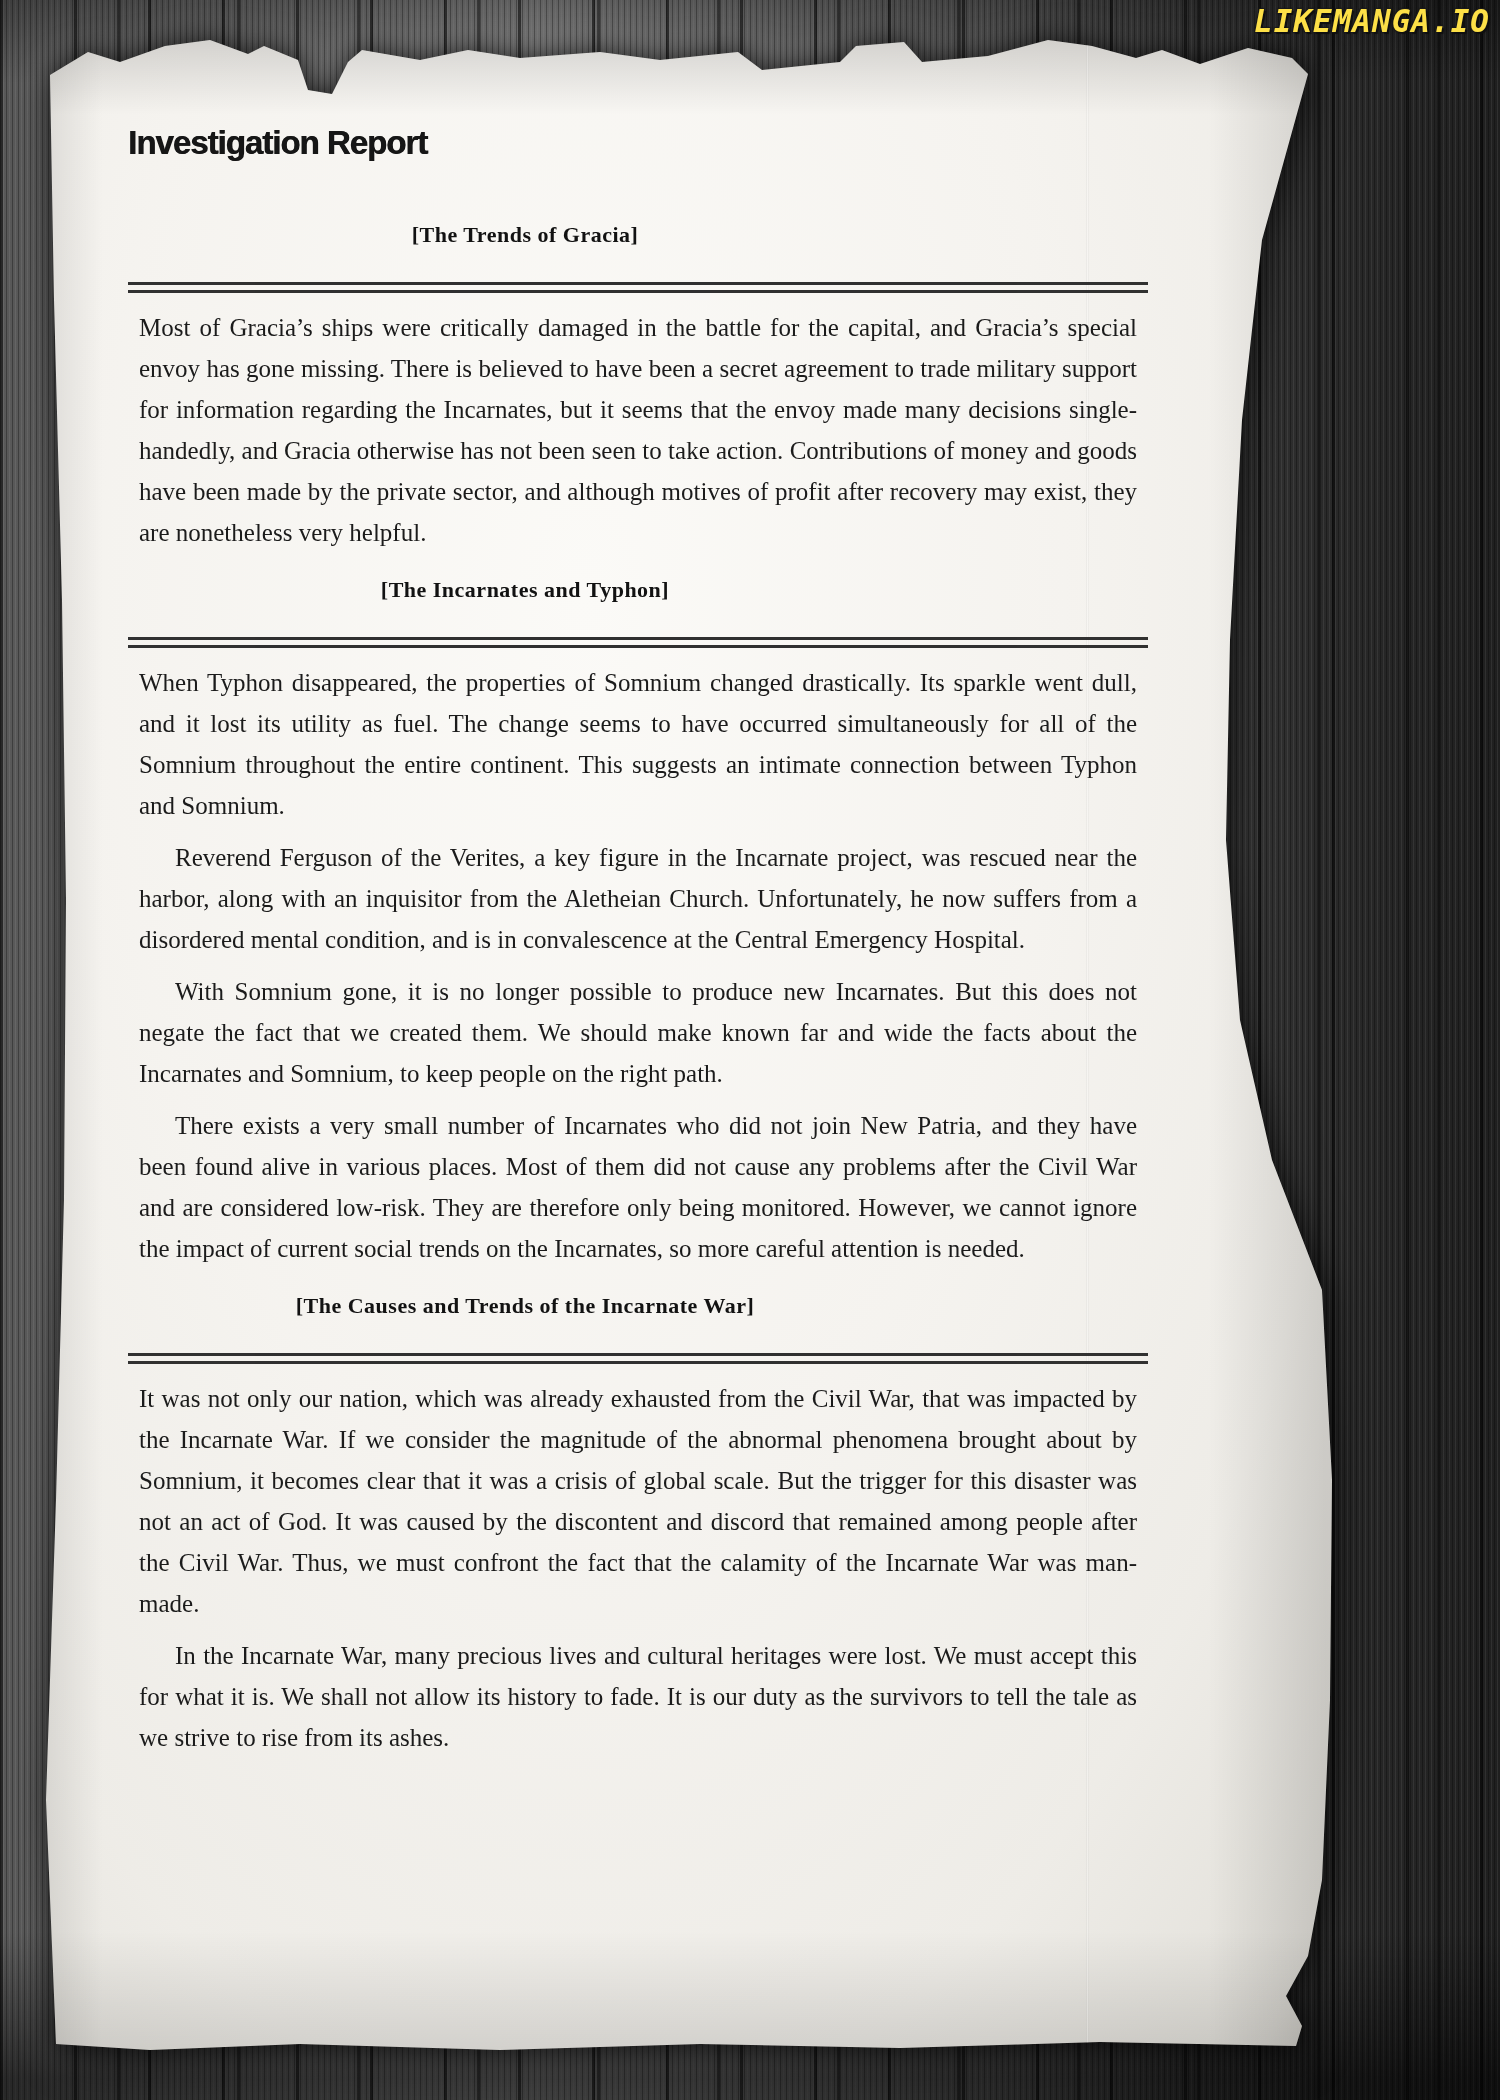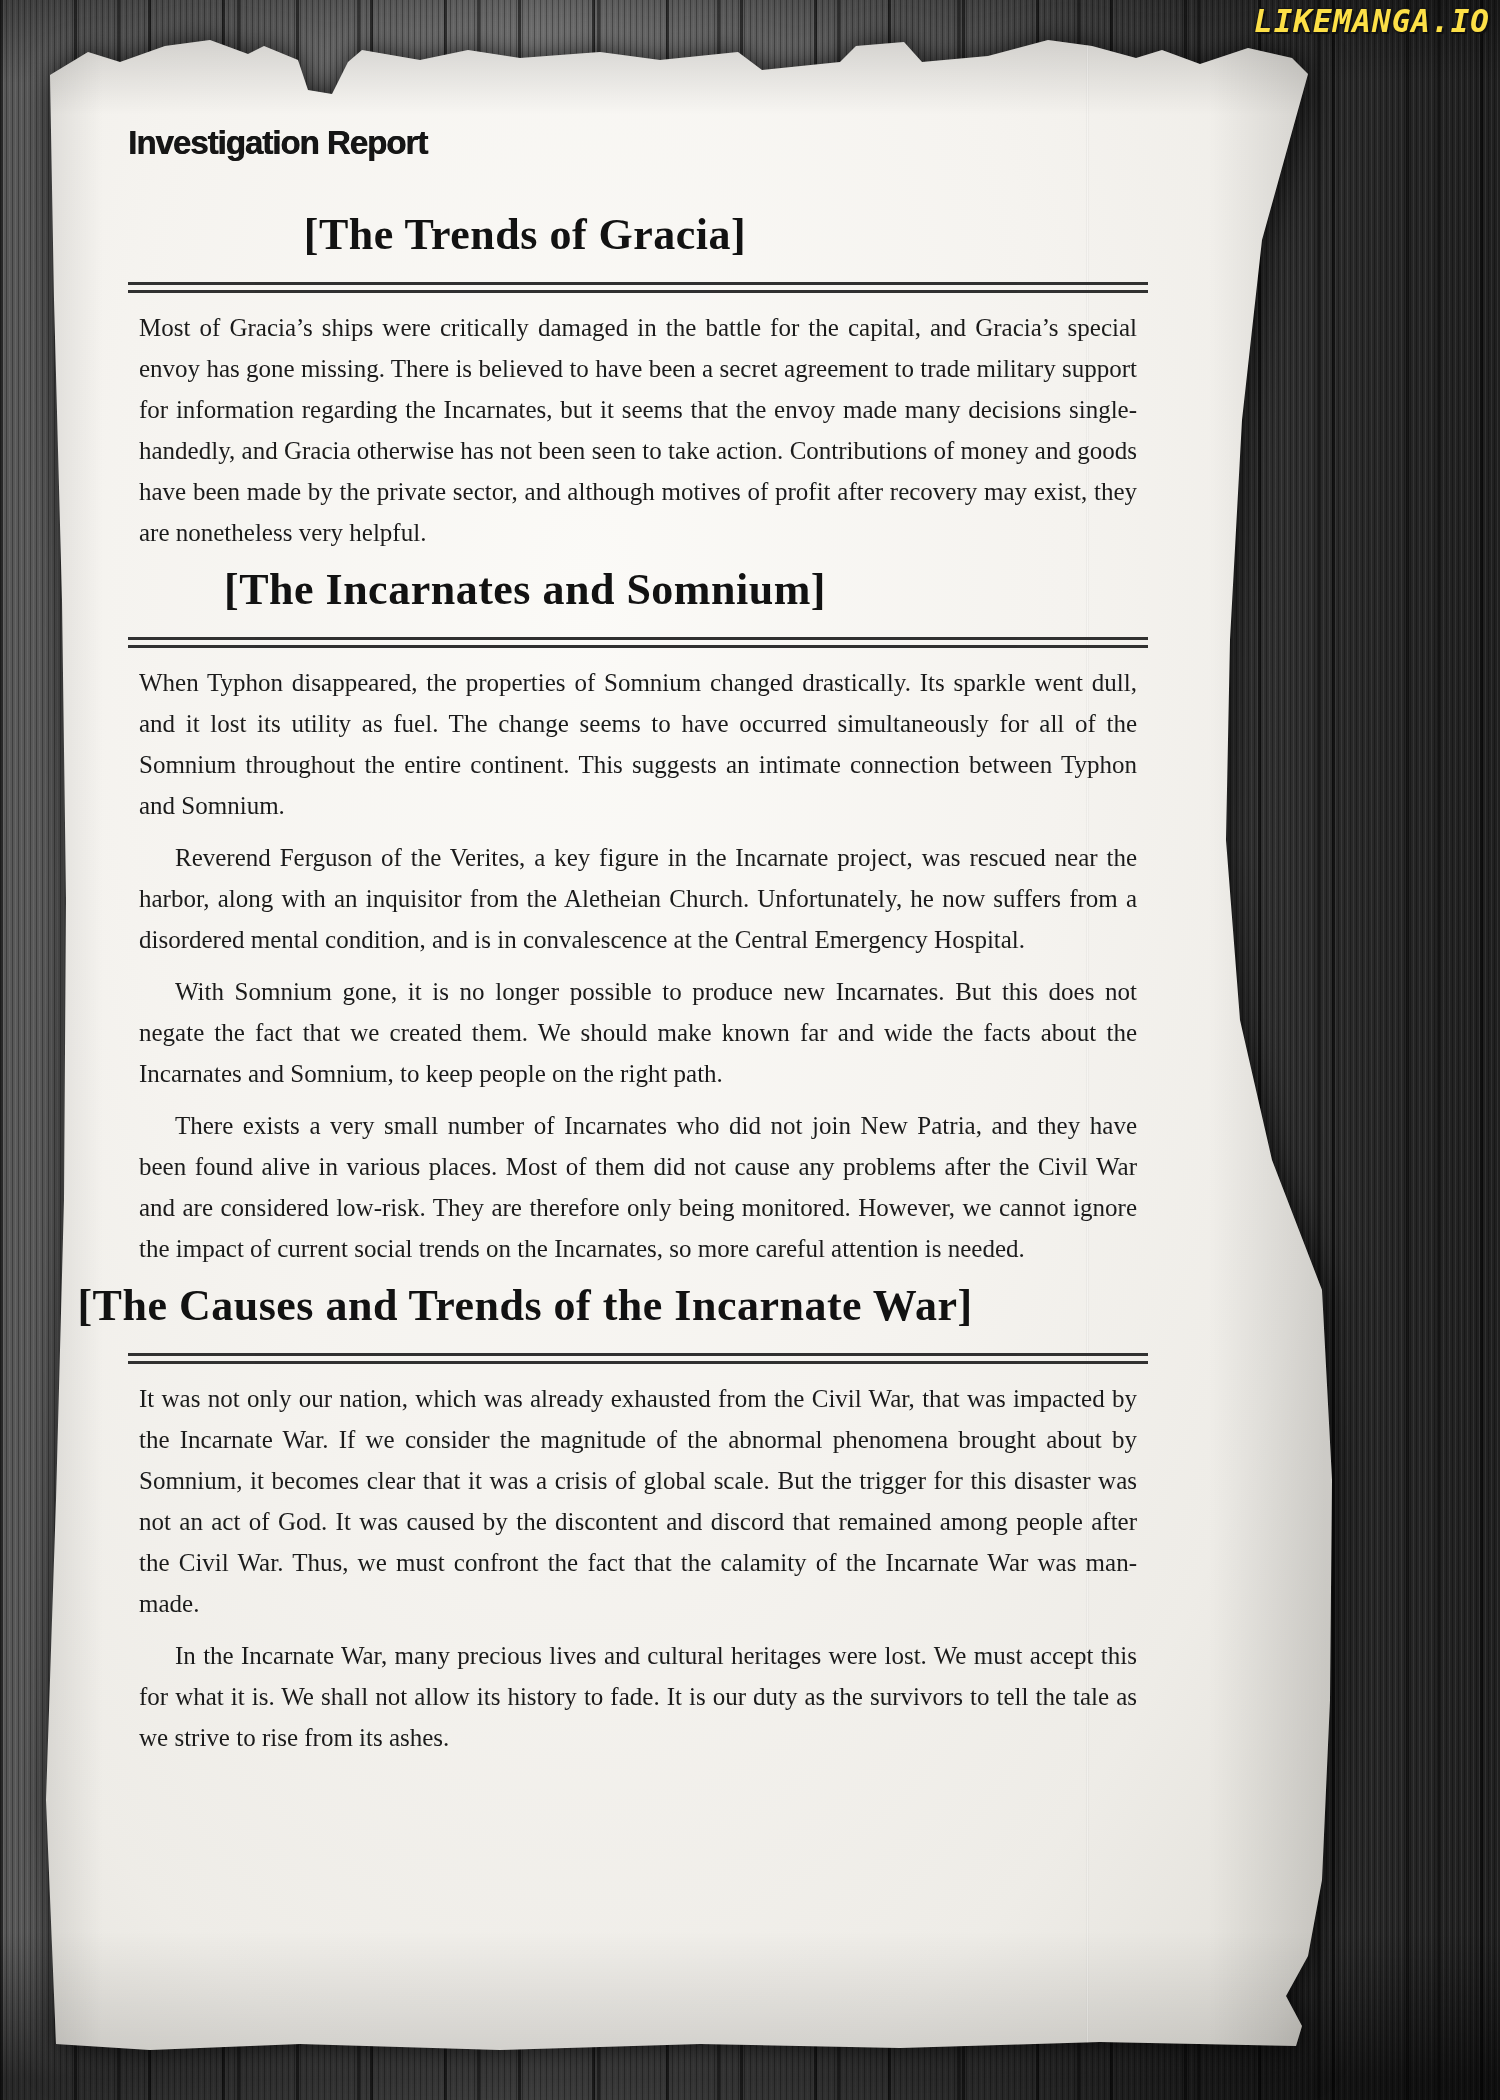--- a/index.html
+++ b/index.html
@@ -53,21 +53,21 @@
     background:linear-gradient(90deg, rgba(0,0,0,.06), rgba(255,255,255,.25), rgba(0,0,0,.05));
   }
   .content{position:absolute;left:90px;top:0;width:1020px;color:#1b1b1b;}
   .masthead{
     margin:88px 0 0 0;
     font-family:Liberation Sans, sans-serif;
     font-weight:bold;font-size:33px;line-height:42px;color:#161616;
     letter-spacing:-1px;text-shadow:.6px 0 0 #161616;
   }
   .sec-title{
-    margin:0;font-weight:bold;font-size:44px;line-height:42px;color:#121212;
+    margin:0;font-weight:bold;font-size:22px;line-height:42px;color:#121212;
     text-align:center;transform:translateX(-113px);letter-spacing:.5px;
   }
   .t1{margin-top:50px;}
   .t2{margin-top:16px;}
   .t3{margin-top:16px;}
   .rule{
     margin-top:26px;height:5px;
     border-top:3px solid #262626;border-bottom:3px solid #262626;opacity:.95;
   }
   .sec-body{margin-top:14px;}
@@ -90,21 +90,21 @@
 
       <section>
         <h2 class="sec-title t1">[The Trends of Gracia]</h2>
         <div class="rule"></div>
         <div class="sec-body">
           <p>Most of Gracia’s ships were critically damaged in the battle for the capital, and Gracia’s special envoy has gone missing. There is believed to have been a secret agreement to trade military support for information regarding the Incarnates, but it seems that the envoy made many decisions single-handedly, and Gracia otherwise has not been seen to take action. Contributions of money and goods have been made by the private sector, and although motives of profit after recovery may exist, they are nonetheless very helpful.</p>
         </div>
       </section>
 
       <section>
-        <h2 class="sec-title t2">[The Incarnates and Somnium]</h2>
+        <h2 class="sec-title t2">[The Incarnates and Typhon]</h2>
         <div class="rule"></div>
         <div class="sec-body">
           <p>When Typhon disappeared, the properties of Somnium changed drastically. Its sparkle went dull, and it lost its utility as fuel. The change seems to have occurred simultaneously for all of the Somnium throughout the entire continent. This suggests an intimate connection between Typhon and Somnium.</p>
           <p class="indent">Reverend Ferguson of the Verites, a key figure in the Incarnate project, was rescued near the harbor, along with an inquisitor from the Aletheian Church. Unfortunately, he now suffers from a disordered mental condition, and is in convalescence at the Central Emergency Hospital.</p>
           <p class="indent">With Somnium gone, it is no longer possible to produce new Incarnates. But this does not negate the fact that we created them. We should make known far and wide the facts about the Incarnates and Somnium, to keep people on the right path.</p>
           <p class="indent">There exists a very small number of Incarnates who did not join New Patria, and they have been found alive in various places. Most of them did not cause any problems after the Civil War and are considered low-risk. They are therefore only being monitored. However, we cannot ignore the impact of current social trends on the Incarnates, so more careful attention is needed.</p>
         </div>
       </section>
 
       <section>

